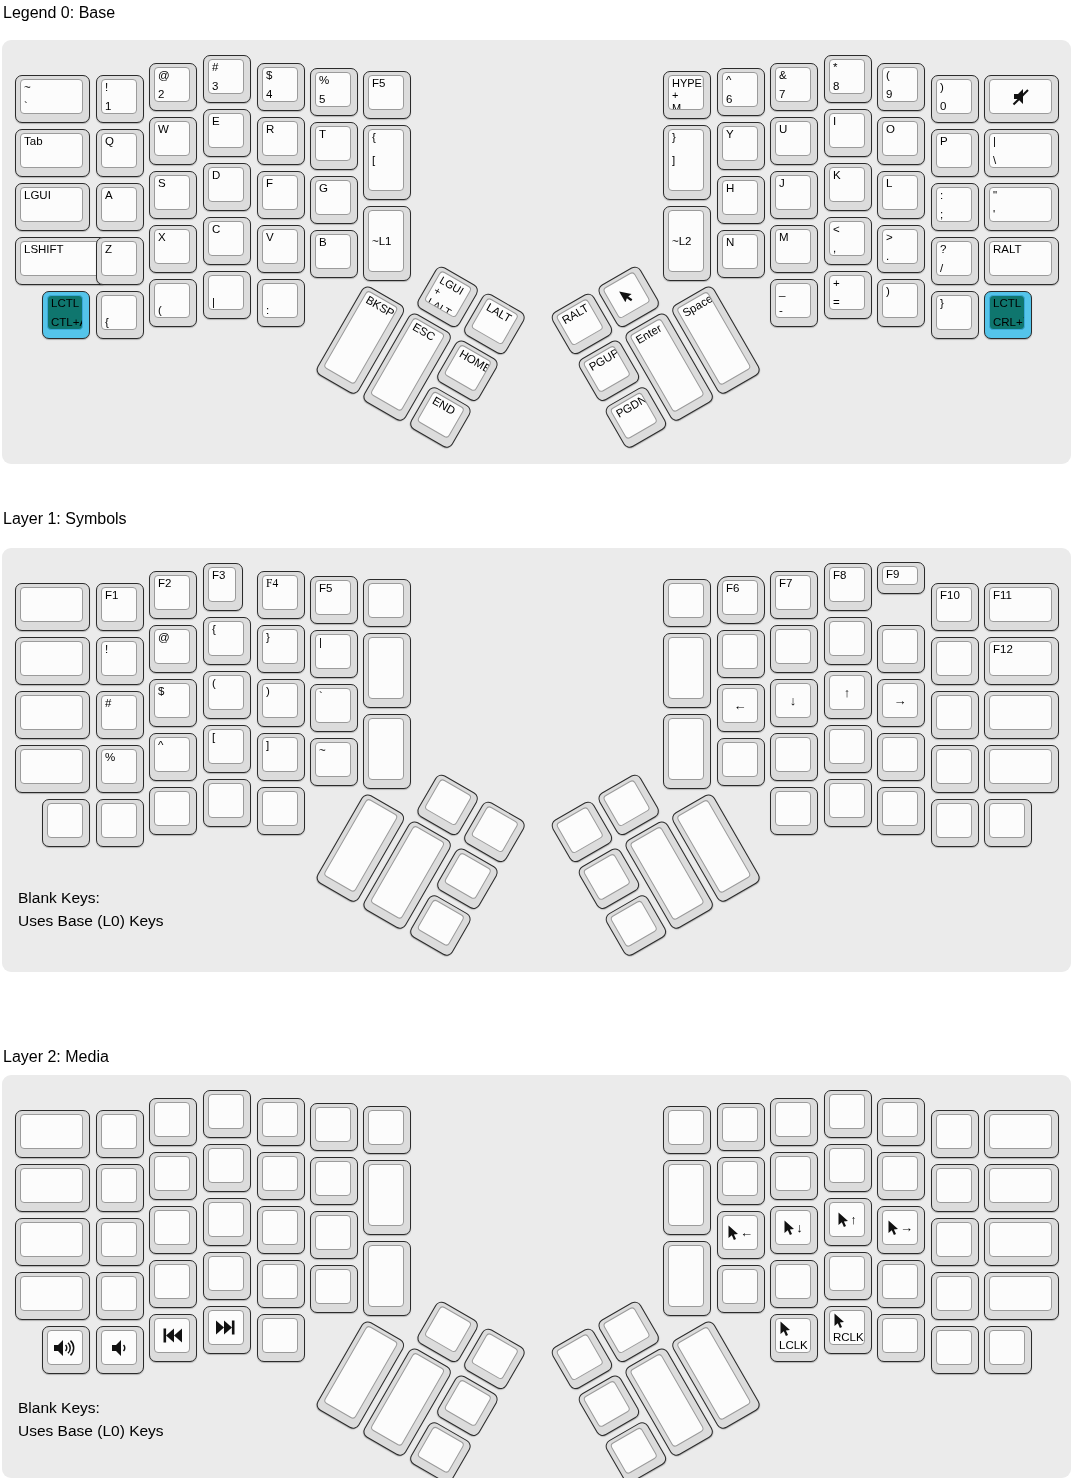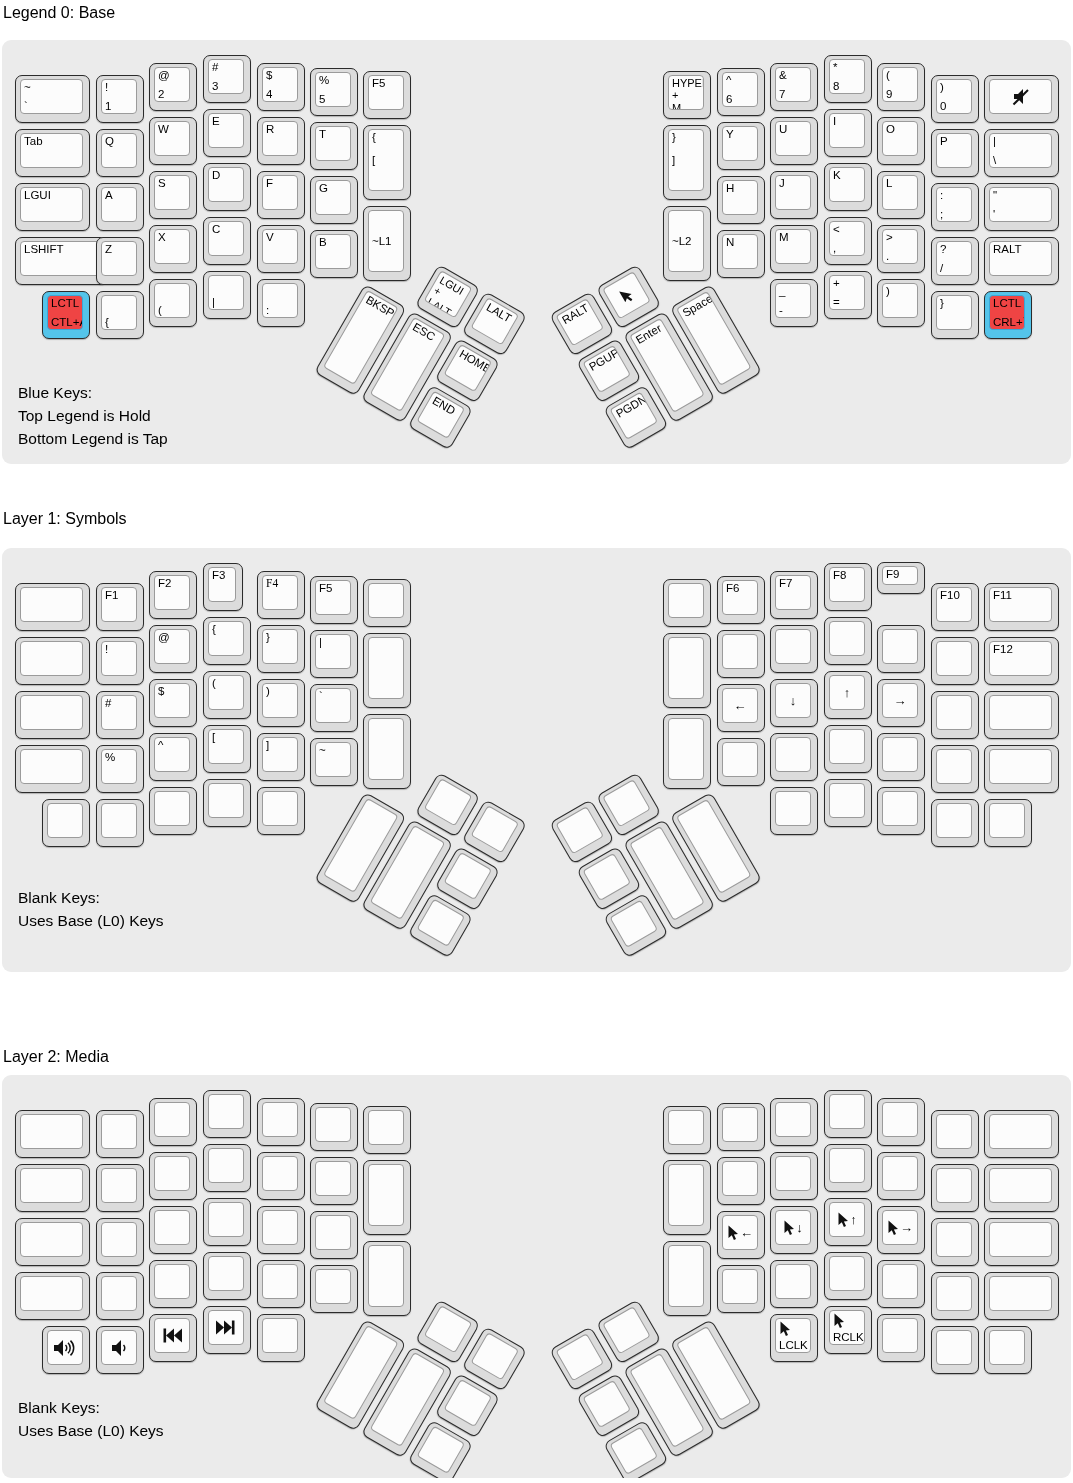--- a/index.html
+++ b/index.html
@@ -3,38 +3,35 @@
 <meta charset="utf-8">
 <style>
   html,body{margin:0;padding:0;background:#ffffff;}
   body{width:1073px;height:1483px;position:relative;font-family:"Liberation Sans",sans-serif;color:#000;}
   .layer-title{position:absolute;left:3px;font-size:16px;color:#000;}
   .panel{position:absolute;left:2px;width:1069px;background:#ebebeb;border-radius:9px;overflow:hidden;}
   .note{position:absolute;left:16px;font-size:15.5px;line-height:23px;white-space:pre-line;color:#000;}
   .key{position:absolute;background:#dcdcdc;border:1.3px solid #2b2b2b;border-radius:7px;box-sizing:border-box;box-shadow:0 1px 1px rgba(0,0,0,0.25);}
   .key.blue{background:#54c4ea;}
   .key .face{position:absolute;left:4px;top:3px;right:6px;bottom:8px;background:#fcfcfc;border:1px solid #9b9b9b;border-radius:4px;overflow:hidden;}
-  .key.blue .face{background:#ef4444;border-color:#3aa8d8;}
+  .key.blue .face{background:#0f766e;border-color:#3aa8d8;}
   .lt{position:absolute;top:1px;left:3px;font-size:11.5px;line-height:1.12;white-space:pre-line;}
   .lb{position:absolute;bottom:1px;left:3px;font-size:11.5px;}
   .lm{position:absolute;top:50%;transform:translateY(-50%);left:3px;font-size:11.5px;}
   .lc{position:absolute;left:0;top:0;right:0;bottom:0;display:flex;align-items:center;justify-content:center;gap:1px;}
   .ar{font-size:13px;line-height:1;}
   .ic{display:inline-flex;align-items:center;}
   .lt.ic{position:absolute;top:2px;left:3px;}
   .thumb{position:absolute;width:162px;height:162px;transform-origin:0 0;}
 </style>
 </head>
 <body>
 
 <div class="layer-title" style="top:4px;">Legend 0: Base</div>
 <div class="panel" id="panel-0" style="top:40px;height:424px;">
-  <div class="note" style="top:341px;">Blue Keys:
-Top Legend is Hold
-Bottom Legend is Tap</div>
 <div class="key" style="left: 13px; top: 35px; width: 75px; height: 48px;">
       <div class="face">
         <span class="lt">~</span>
         <span class="lb">`</span>
       </div>
     </div>
     <div class="key" style="left: 13px; top: 89px; width: 75px; height: 48px;">
       <div class="face">
         <span class="lt">Tab</span>
       </div>
@@ -575,21 +572,21 @@
     <div class="key" style="left: 308px; top: 136px; width: 48px; height: 48px;">
       <div class="face">
         <span class="lt">`</span>
       </div>
     </div>
     <div class="key" style="left: 308px; top: 190px; width: 48px; height: 48px;">
       <div class="face">
         <span class="lt">~</span>
       </div>
     </div>
-    <div class="key" style="left: 715px; top: 28px; width: 48px; height: 48px;">
+    <div class="key" style="left: 715px; top: 28px; width: 48px; height: 48px; border-radius: 11px;">
       <div class="face">
         <span class="lt">F6</span>
       </div>
     </div>
     <div class="key" style="left: 715px; top: 82px; width: 48px; height: 48px;">
       <div class="face"></div>
     </div>
     <div class="key" style="left: 715px; top: 136px; width: 48px; height: 48px;">
       <div class="face">
         <span class="lc ar">←</span>

